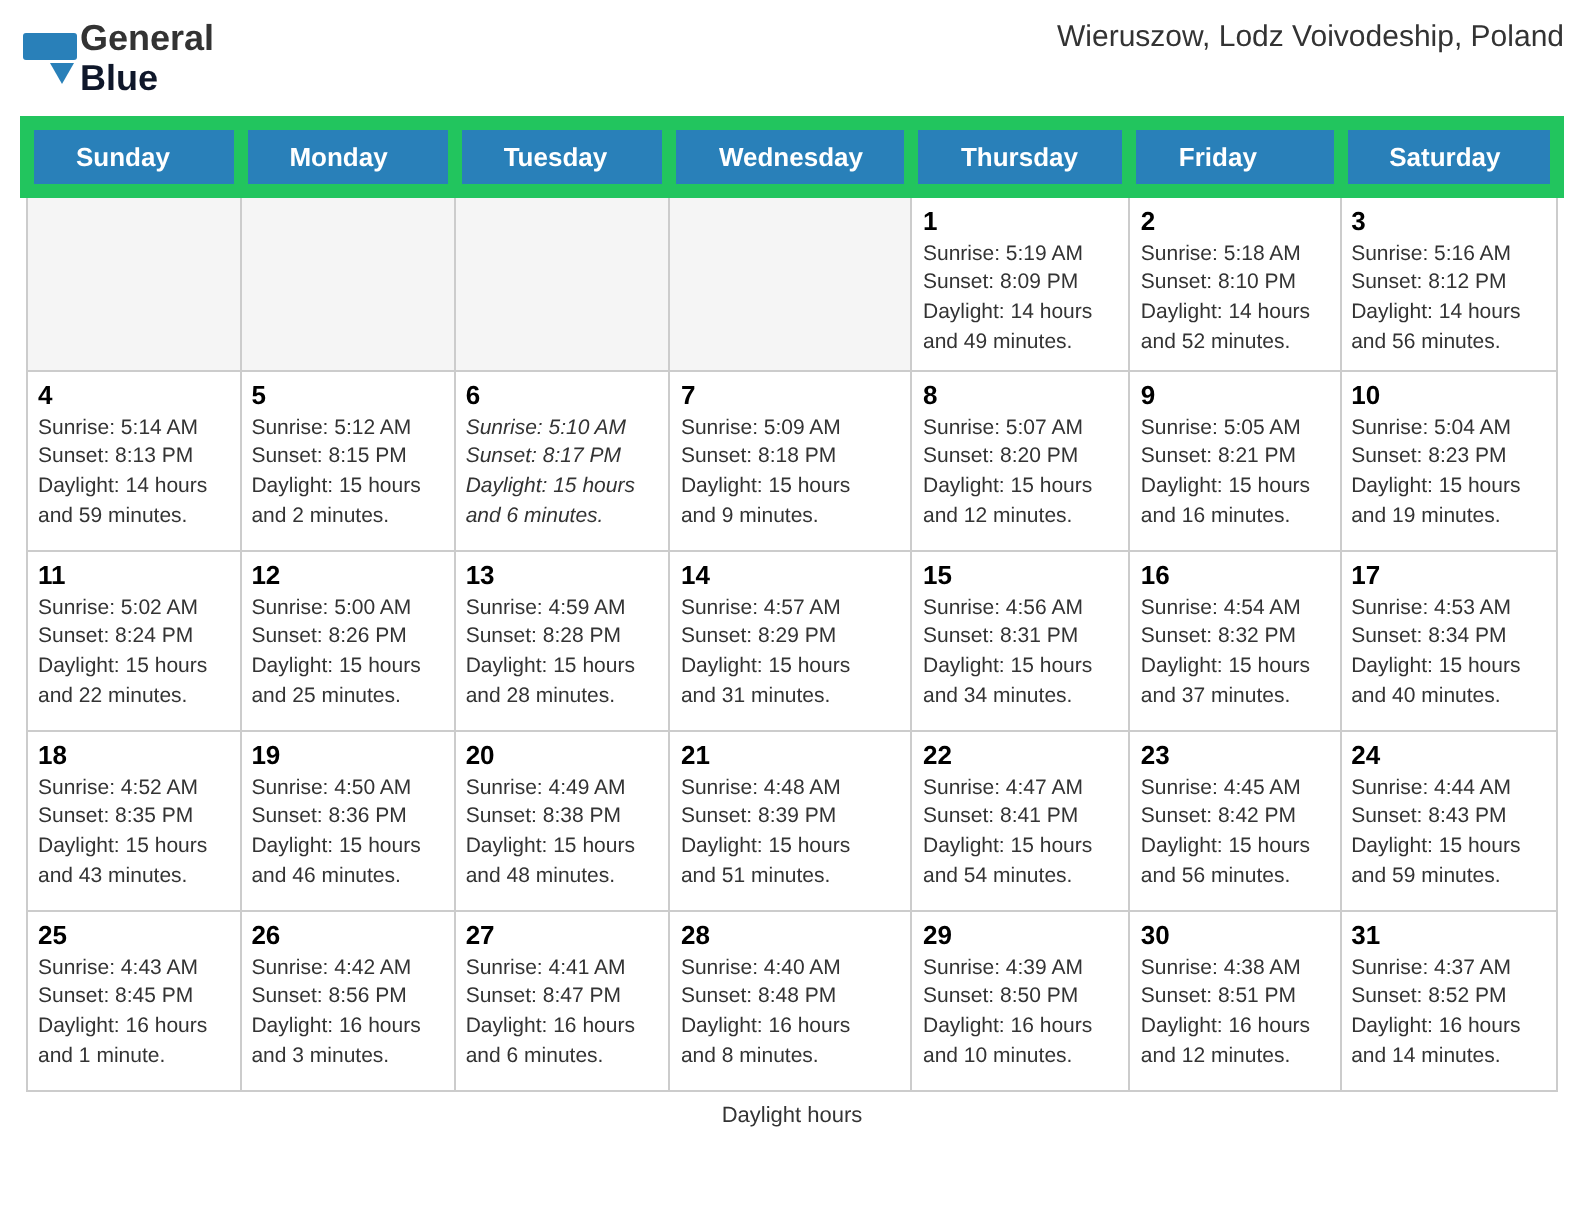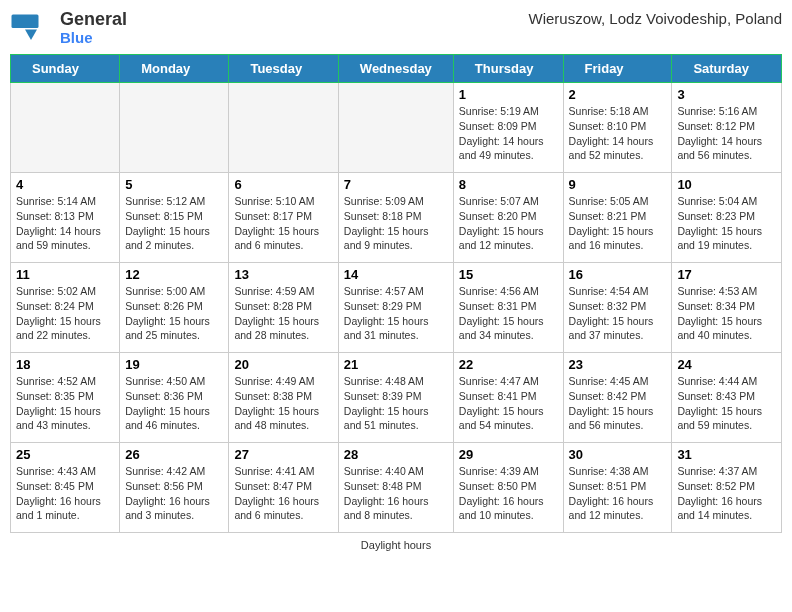--- a/index.html
+++ b/index.html
@@ -12,36 +12,36 @@
     }
     .header-area {
       display: flex;
       justify-content: space-between;
       align-items: flex-start;
       margin-bottom: 8px;
     }
     .logo {
       display: flex;
       align-items: center;
-      gap: 20px;
+      gap: 0;
     }
     .logo-text {
       display: flex;
       flex-direction: column;
       line-height: 1.1;
     }
     .logo-general {
       font-size: 18px;
       font-weight: bold;
       color: #333;
     }
     .logo-blue {
-      font-size: 15px;
+      font-size: 18px;
       font-weight: bold;
-      color: #3b82f6;
+      color: #0f172a;
     }
     .logo-icon {
       width: 30px;
       height: 30px;
     }
     .title-area {
       text-align: right;
     }
     .main-title {
       font-size: 36px;
@@ -56,21 +56,21 @@
       width: 100%;
       border-collapse: collapse;
       font-size: 11px;
     }
     .calendar th {
       background-color: #2980b9;
       color: #fff;
       text-align: left;
       padding: 6px 21px;
       font-size: 13px;
-      border: 1px solid #22c55e;
+      border: 7px solid #22c55e;
       margin-left: 36px;
     }
     .calendar td {
       border: 1px solid #ccc;
       vertical-align: top;
       padding: 4px 5px;
       width: calc(100% / 7);
       min-height: 70px;
       background: #fff;
     }
@@ -167,21 +167,21 @@
         </td>
         <td>
           <div class="day-num">5</div>
           <div class="day-info" style="white-space: pre-line;">Sunrise: 5:12 AM
 Sunset: 8:15 PM
 Daylight: 15 hours
 and 2 minutes.</div>
         </td>
         <td>
           <div class="day-num">6</div>
-          <div class="day-info" style="white-space: pre-line;">Sunrise: 5:10 AM
+          <div class="day-info" style="white-space: pre-line; font-style: italic;">Sunrise: 5:10 AM
 Sunset: 8:17 PM
 Daylight: 15 hours
 and 6 minutes.</div>
         </td>
         <td>
           <div class="day-num">7</div>
           <div class="day-info" style="white-space: pre-line;">Sunrise: 5:09 AM
 Sunset: 8:18 PM
 Daylight: 15 hours
 and 9 minutes.</div>

